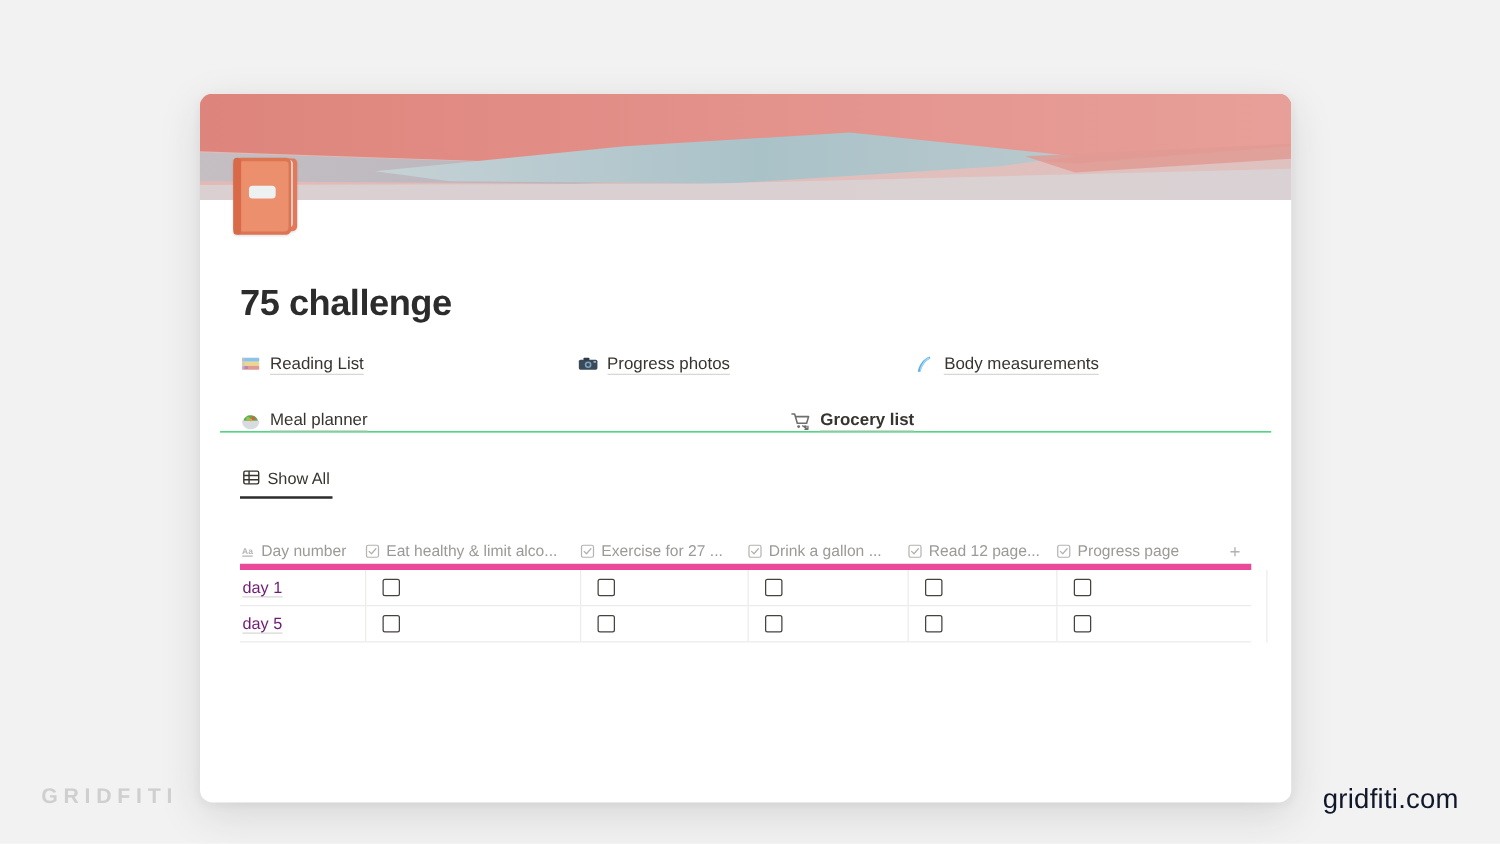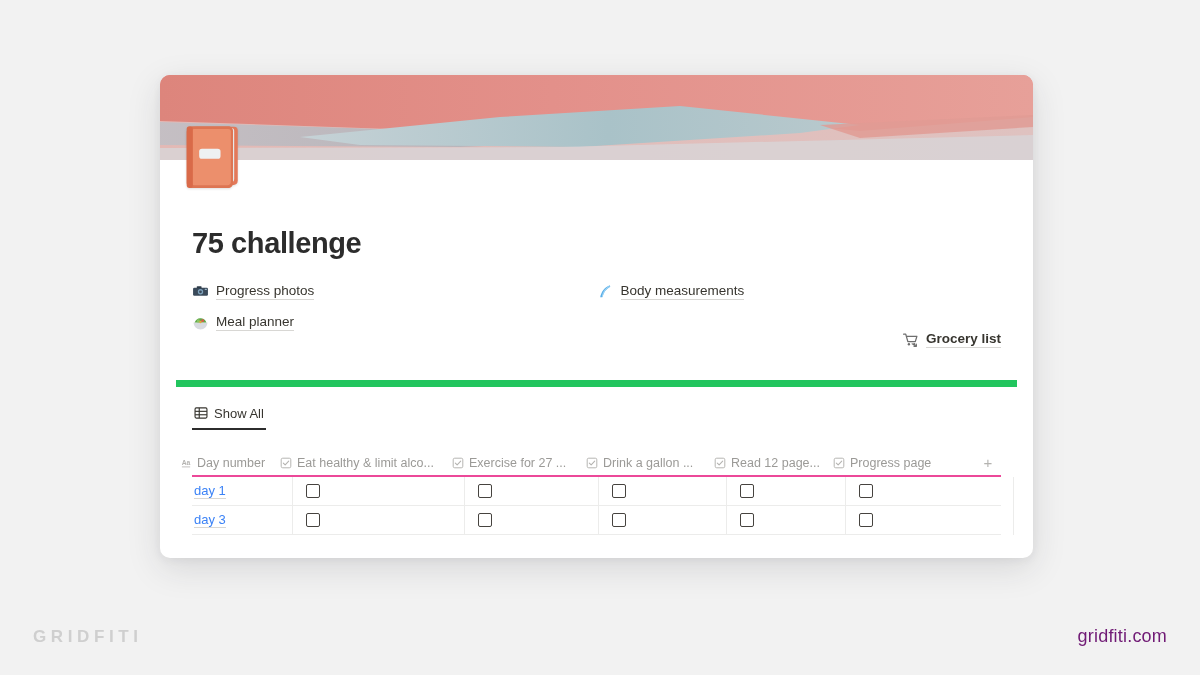--- a/index.html
+++ b/index.html
@@ -15,21 +15,21 @@
     font-family: "Liberation Sans", sans-serif;
     position: relative;
   }
 
   
   .notion-card {
     position: absolute;
     left: 160px;
     top: 75px;
     width: 873px;
-    height: 483px;
+    height: 567px;
     background: #ffffff;
     border-radius: 10px;
     overflow: hidden;
     box-shadow: 0 10px 34px rgba(40, 40, 45, 0.13),
                 0 2px 8px rgba(40, 40, 45, 0.06);
   }
 
   
   .cover {
     position: relative;
@@ -69,21 +69,21 @@
 
   
   .link-grid {
     margin-top: 23px;
     padding: 0 16px;
   }
   .link-row {
     display: flex;
     width: 100%;
   }
-  .link-row + .link-row { margin-top: 14px; flex-direction: column; }
+  .link-row + .link-row { margin-top: 28px; }
 
   .link-cell {
     display: flex;
     align-items: center;
     gap: 7px;
     flex: 1 1 0;
     min-width: 0;
   }
   .link-cell.center { justify-content: flex-end; font-weight: bold; }
   .link-cell.empty  { visibility: hidden; }
@@ -100,23 +100,22 @@
     font-size: 13.5px;
     color: #37352f;
     border-bottom: 1px solid #d8d7d4;
     padding-bottom: 1px;
     white-space: nowrap;
     cursor: pointer;
   }
 
   
   .view-bar {
-    margin-top: 30px;
-    border-top: 7px solid #22c55e;
-    padding: 8px 16px;
+    border-top: 1px solid #22c55e;
+    padding: 18px 16px;
   }
   .view-tab {
     display: inline-flex;
     align-items: center;
     gap: 6px;
     padding: 11px 2px 7px 2px;
     border-bottom: 2px solid #2c2c2c;
     cursor: pointer;
   }
   .view-tab-icon { width: 14px; height: 14px; display:block; }
@@ -147,24 +146,23 @@
     color: #2c2c2c;
     letter-spacing: -0.2px;
   }
 
   .db-table {
     width: 100%;
     position: relative;
   }
   .db-head {
     display: flex;
-    border-bottom: 2px solid #ec4899;
+    border-bottom: 5px solid #ec4899;
     height: 25px;
     align-items: center;
-    justify-content: flex-end;
   }
   .db-col {
     display: flex;
     align-items: center;
     gap: 5px;
     flex: 0 0 auto;
     padding-right: 8px;
     overflow: hidden;
     cursor: pointer;
   }
@@ -196,21 +194,21 @@
   .db-cell + .db-cell::before {
     content: "";
     position: absolute;
     left: 0; top: 0; bottom: 0;
     width: 1px;
     background: #ececeb;
   }
   .db-cell.name-cell { padding-left: 2px; }
   .db-cell-text {
     font-size: 13px;
-    color: #3b82f6;
+    color: #701a75;
     border-bottom: 1px solid #d8d7d4;
     padding-bottom: 0px;
     cursor: pointer;
   }
   .checkbox {
     width: 14px;
     height: 14px;
     border: 1.6px solid #46433f;
     border-radius: 2px;
     margin-left: 14px;
@@ -248,22 +246,22 @@
     top: 627px;
     font-size: 17px;
     letter-spacing: 4.6px;
     font-weight: 700;
     color: #cfcfcf;
   }
   .brand-right {
     position: absolute;
     right: 33px;
     top: 626px;
-    font-size: 18px;
-    color: #701a75;
+    font-size: 22px;
+    color: #0f172a;
     letter-spacing: 0.2px;
   }
 </style>
 </head>
 <body>
 
 <div class="notion-card">
 
   <div class="cover">
     <svg viewBox="0 0 873 85" preserveAspectRatio="none">
@@ -315,20 +313,32 @@
   </div>
 
   <div class="page-body">
 
     <h1 class="page-title">75 challenge</h1>
 
     <div class="link-grid">
 
       <div class="link-row">
 
+        <div class="link-cell">
+          <span class="link-emoji">
+            <svg viewBox="0 0 32 32">
+              <rect x="3" y="6" width="26" height="6" rx="1.4" fill="#8fc2e8"></rect>
+              <rect x="3" y="12" width="26" height="6" rx="1.4" fill="#e8d98f"></rect>
+              <rect x="3" y="18" width="26" height="6" rx="1.4" fill="#e09a8f"></rect>
+              <rect x="5" y="19" width="7" height="4" rx="1" fill="#b87fc4"></rect>
+              <rect x="3" y="6" width="4" height="18" fill="#c4c7cc" opacity="0.55"></rect>
+            </svg>
+          </span>
+          <span class="link-text">Reading List</span>
+        </div>
 
         <div class="link-cell">
           <span class="link-emoji">
             <svg viewBox="0 0 32 32">
               <rect x="2" y="9" width="28" height="15" rx="2.4" fill="#3a4a5a"></rect>
               <rect x="9" y="6" width="9" height="4" rx="1.2" fill="#2d3b48"></rect>
               <circle cx="16" cy="16.5" r="5" fill="#7fa3bd"></circle>
               <circle cx="16" cy="16.5" r="2.6" fill="#3a4a5a"></circle>
               <rect x="24" y="11" width="4" height="2.4" rx="0.8" fill="#9bb4c7"></rect>
             </svg>
@@ -473,21 +483,21 @@
               </div>
               <div class="db-cell" style="width: 119px;">
                 <div class="checkbox"></div>
               </div>
               <div class="db-cell" style="width: 168px;">
                 <div class="checkbox"></div>
               </div>
             </div>
             <div class="db-row">
               <div class="db-cell name-cell" style="width: 100px;">
-                <span class="db-cell-text">day 3</span>
+                <span class="db-cell-text">day 5</span>
               </div>
               <div class="db-cell" style="width: 172px;">
                 <div class="checkbox"></div>
               </div>
               <div class="db-cell" style="width: 134px;">
                 <div class="checkbox"></div>
               </div>
               <div class="db-cell" style="width: 128px;">
                 <div class="checkbox"></div>
               </div>

